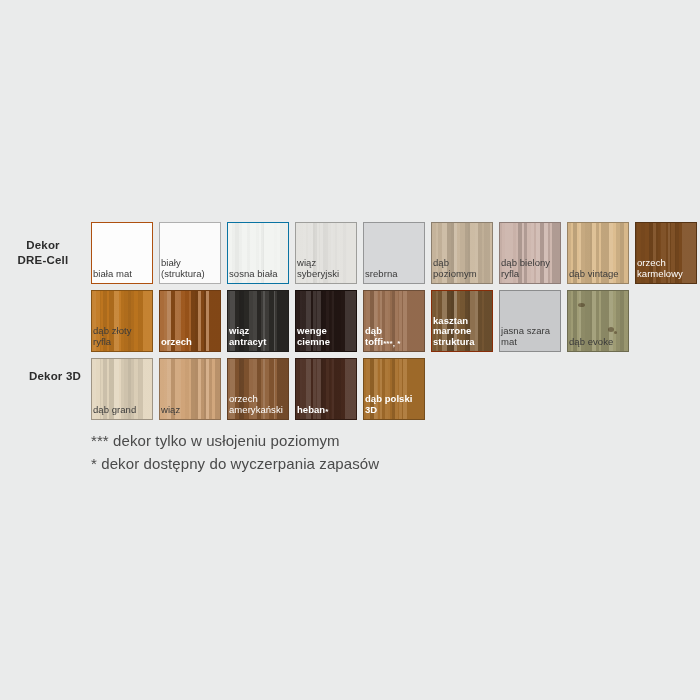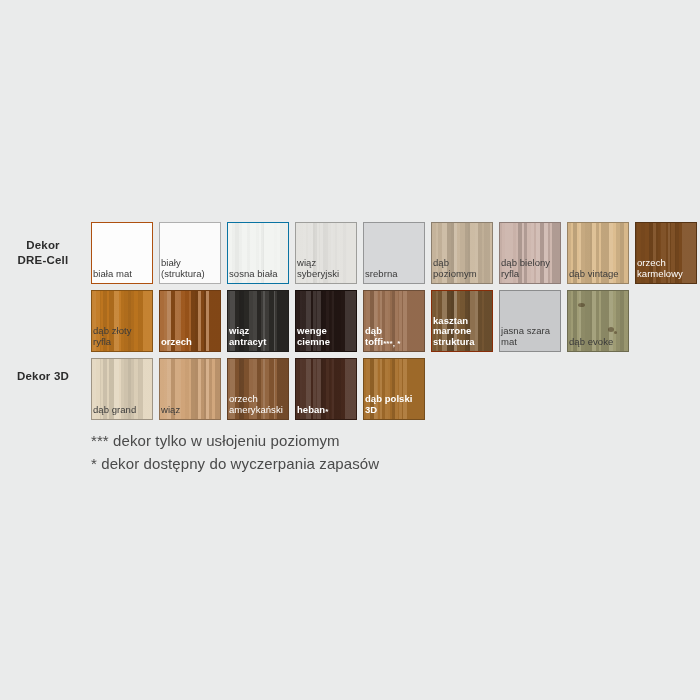--- a/index.html
+++ b/index.html
@@ -30,21 +30,21 @@
     width: 86px;
     text-align: center;
     font-size: 11.5px;
     font-weight: bold;
     color: #2c2c2c;
     line-height: 15px;
     letter-spacing: .2px;
   }
   .row-caption span { display: block; }
   #caption-dre  { left: 0px;  top: 238px; }
-  #caption-3d   { left: 0px;  top: 369px; }
+  #caption-3d   { left: 12px;  top: 369px; }
 
   
   .swatch-row {
     position: absolute;
     left: 91px;
     height: 62px;
   }
   #row-1 { top: 222px; }
   #row-2 { top: 290px; }
   #row-3 { top: 358px; }

